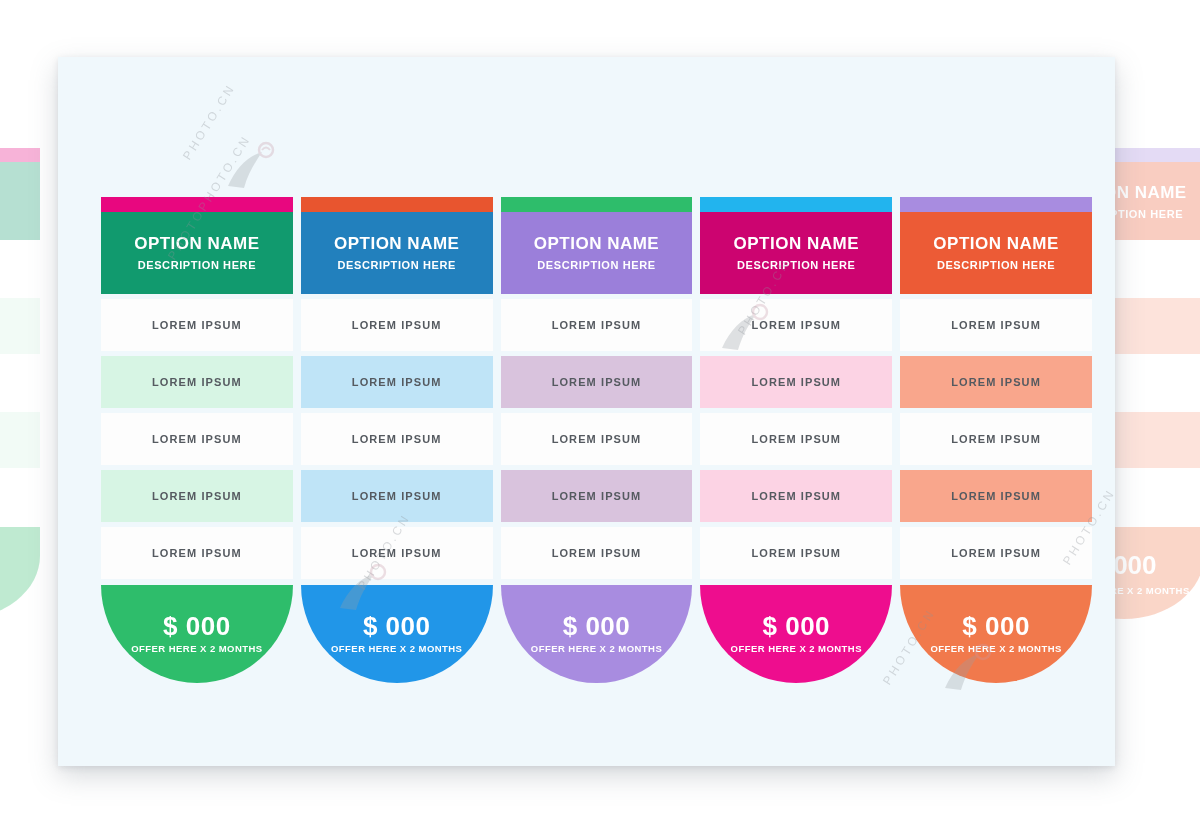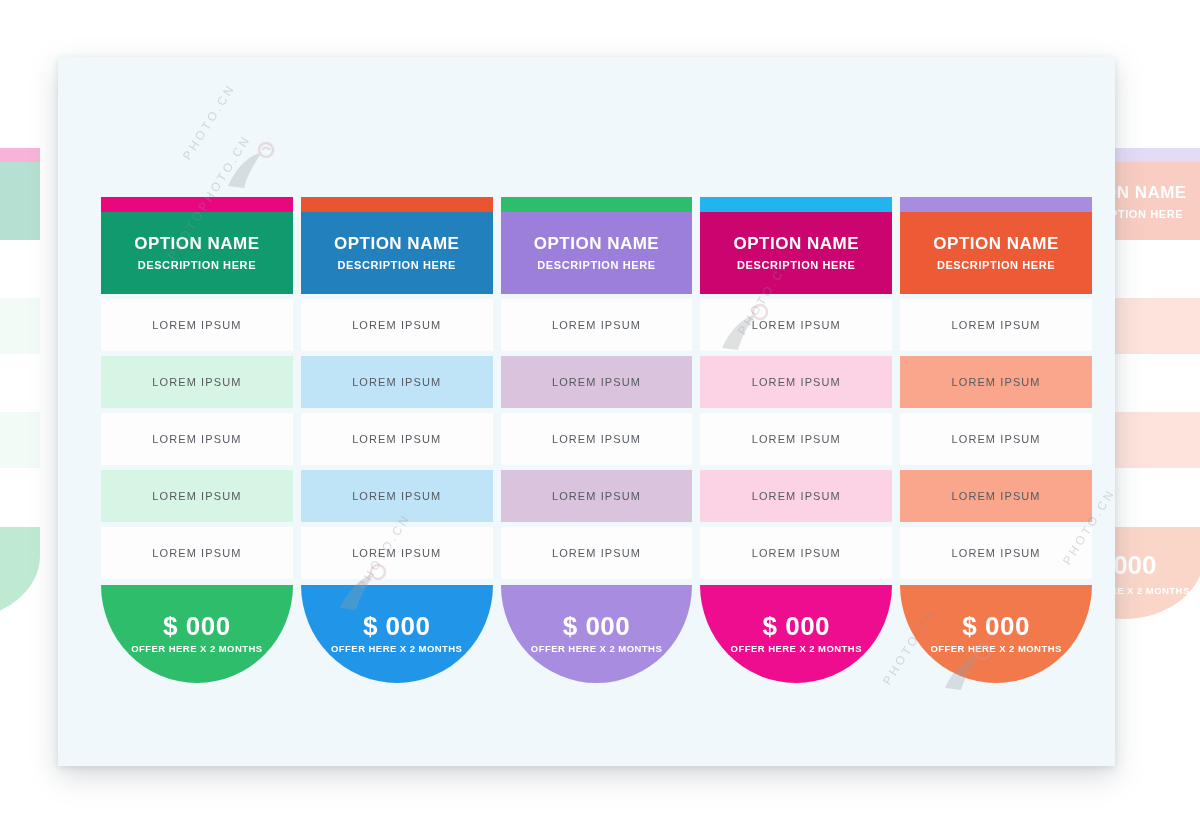--- a/index.html
+++ b/index.html
@@ -109,21 +109,21 @@
 
   .feature-row {
     height: 52px;
     margin-top: 5px;
     display: flex;
     align-items: center;
     justify-content: center;
     background: #fdfdfd;
     color: #555a60;
     font-size: 11px;
-    font-weight: normal;
+    font-weight: bold;
     letter-spacing: 1.1px;
   }
 
   .col-foot {
     margin-top: 6px;
     height: 98px;
     display: flex;
     flex-direction: column;
     align-items: center;
     justify-content: center;

